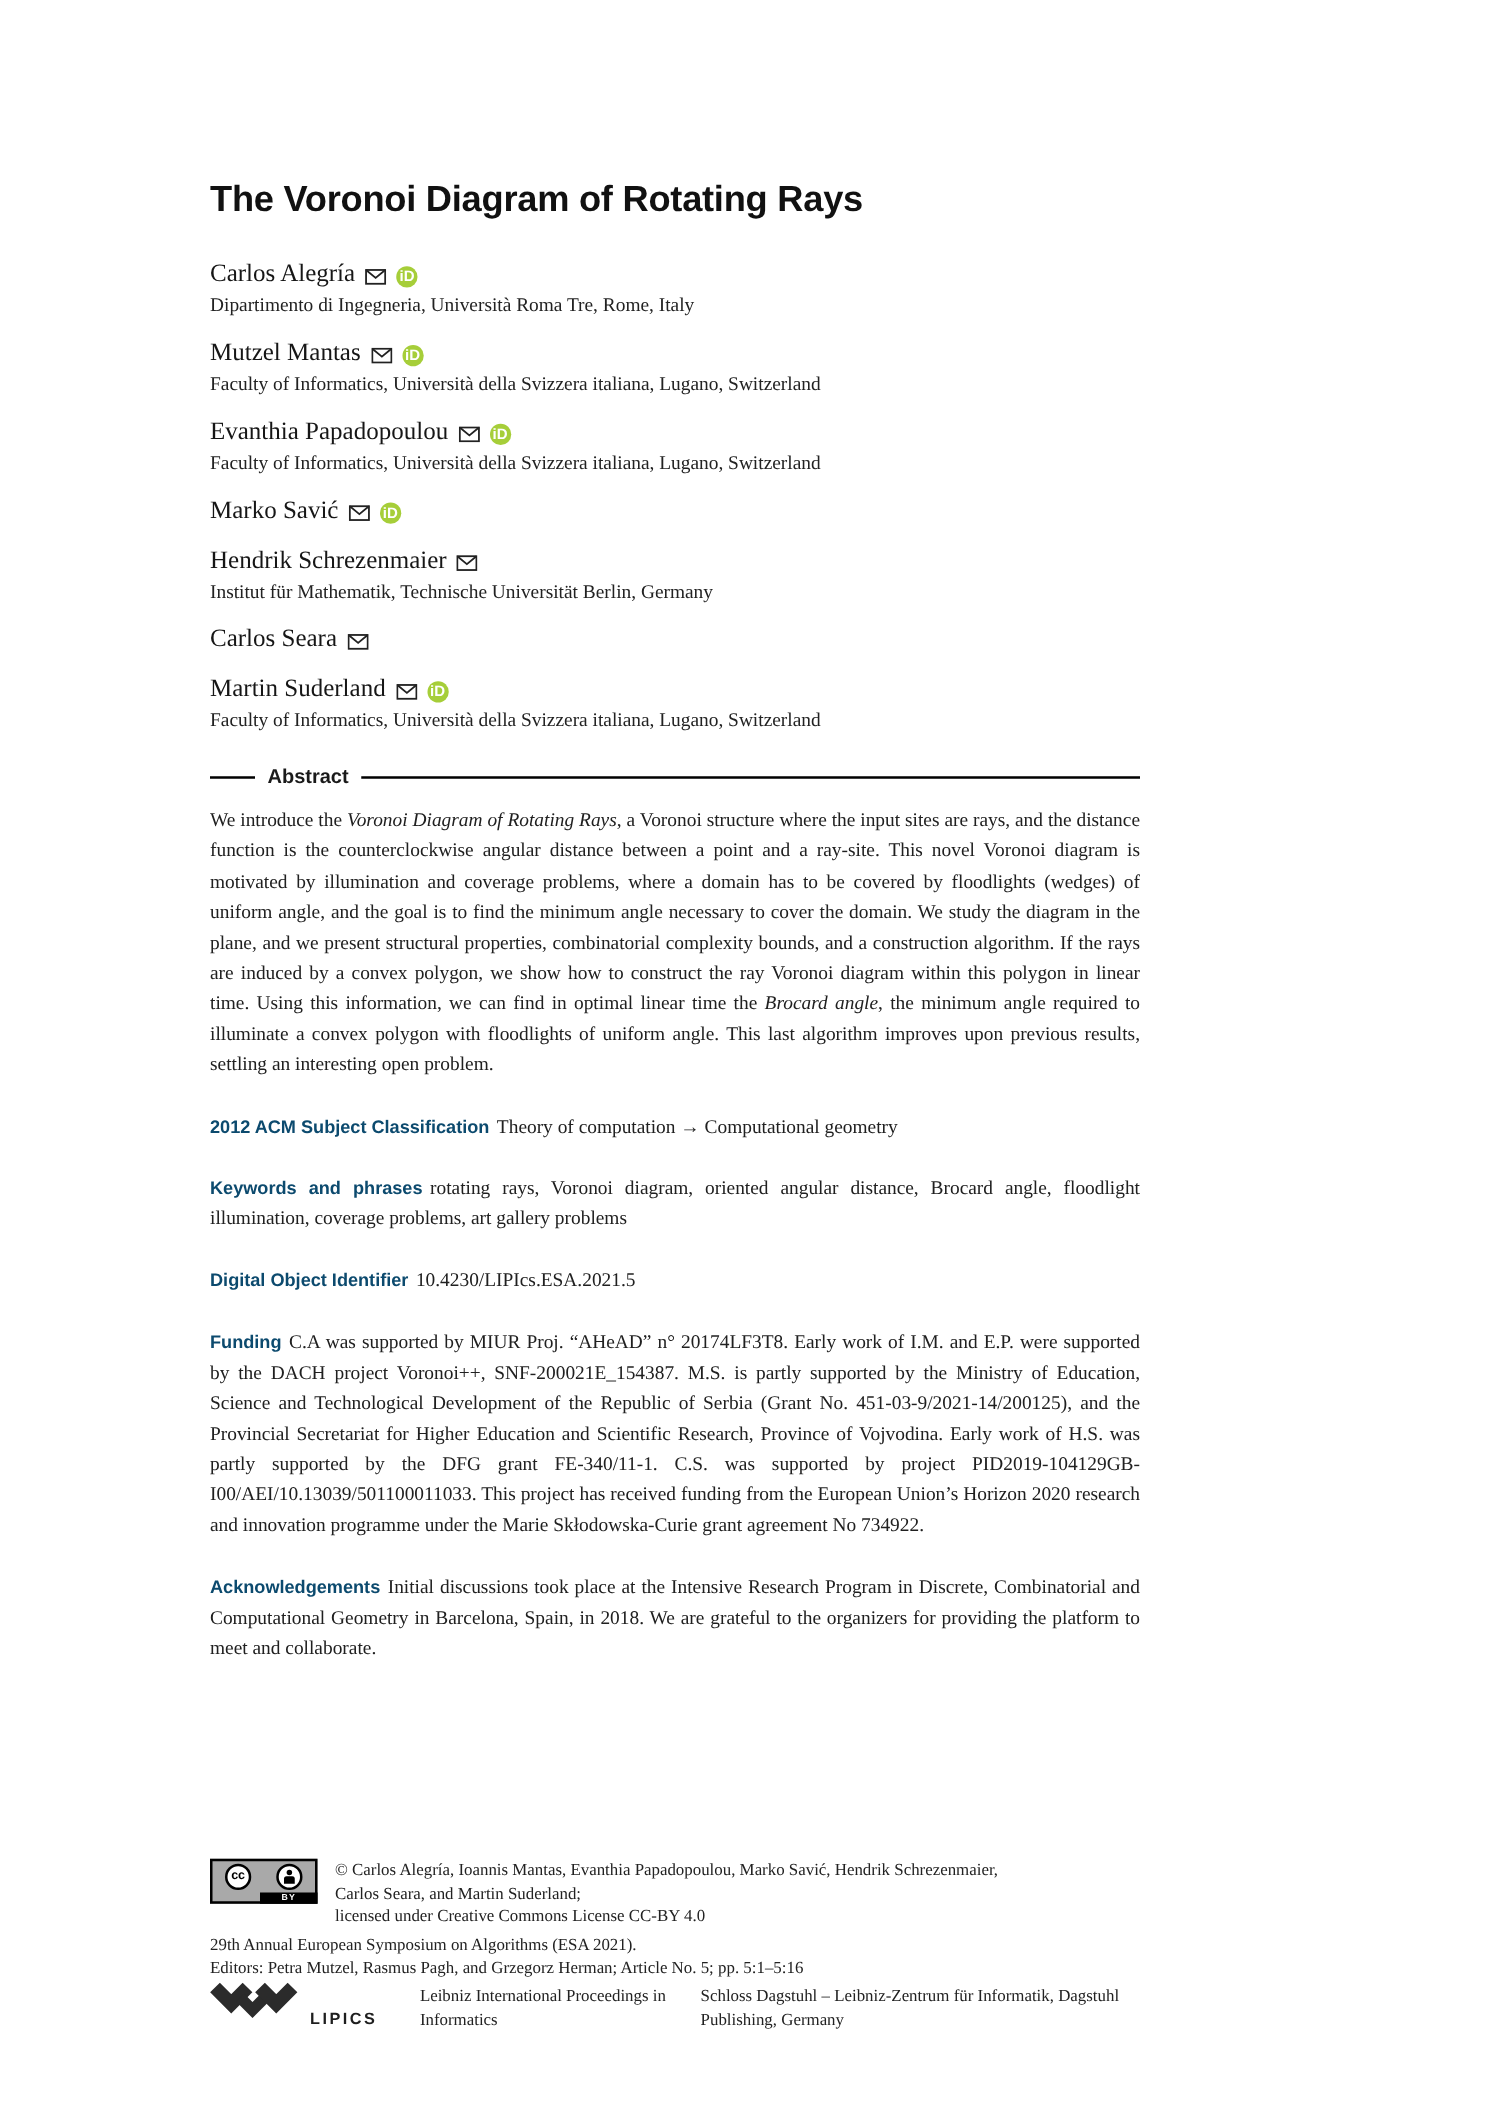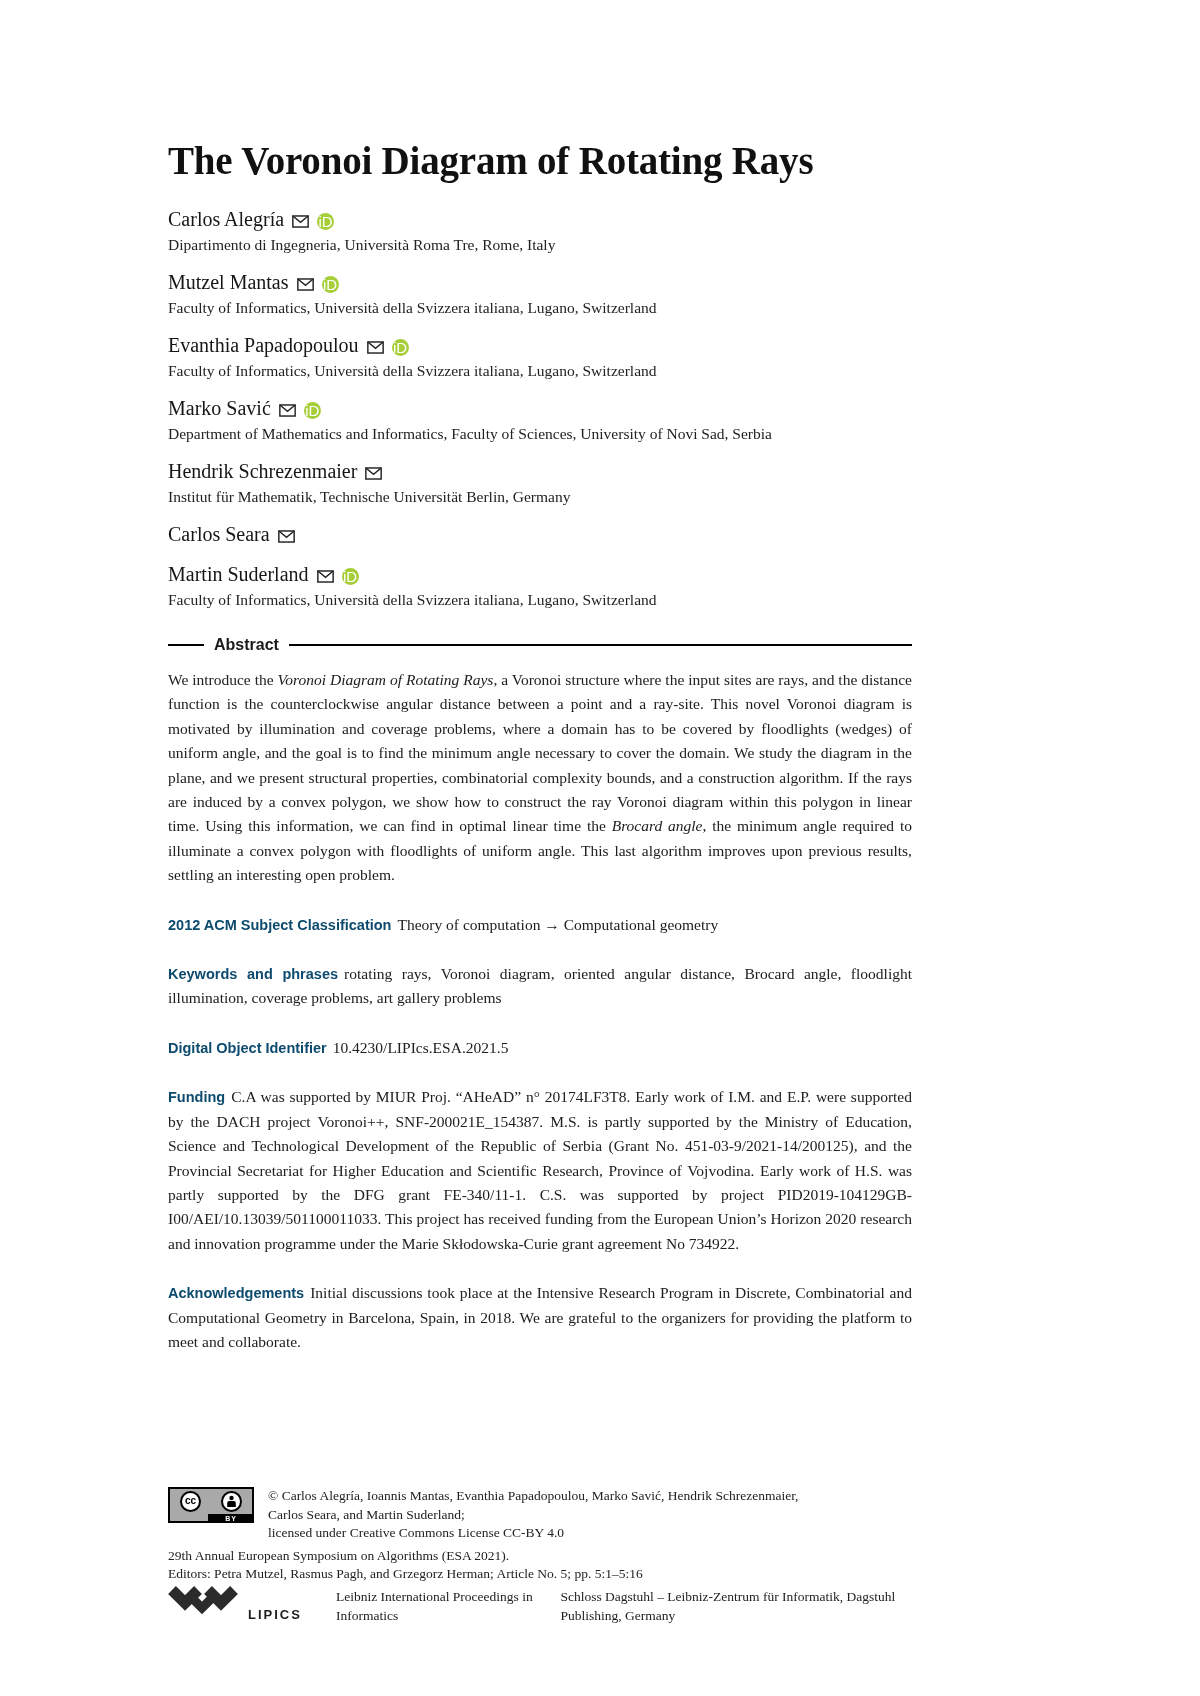--- a/index.html
+++ b/index.html
@@ -8,38 +8,38 @@
     width:1200px; height:1696px;
     background:#ffffff;
     font-family:"Liberation Serif", serif;
     color:#1c1c1c;
     overflow:hidden;
   }
   .content {
     position:absolute; left:168px; top:142px; width:744px;
   }
   .paper-title {
-    font-family:Liberation Serif, serif;
+    font-family:Liberation Sans, sans-serif;
     font-weight:700;
-    font-size:39px;
+    font-size:29px;
     line-height:37px;
     color:#111;
     letter-spacing:-0.2px;
   }
   .authors { margin-top:28px; }
   .author { margin-bottom:15px; }
   .author-name-row { display:flex; align-items:center; gap:8px; }
   .author-name { font-size:20px; line-height:25px; color:#161616; }
   .mail-icon-wrap { display:inline-flex; align-items:center; margin-top:3px; }
   .orcid {
     display:inline-flex; align-items:center; justify-content:center;
     width:17px; height:17px; border-radius:50%;
     margin-top:3px;
     font-family:"Liberation Sans", sans-serif;
-    font-weight:400; font-size:15px; color:#fff;
+    font-weight:700; font-size:12px; color:#fff;
   }
   .affil { font-size:15.5px; line-height:21px; margin-top:2px; color:#222; }
 
   .abstract-rule { display:flex; align-items:center; gap:10px; margin-top:26px; }
   .rule-short { width:36px; height:1.5px; background:#000; }
   .rule-long { flex:1; height:1.5px; background:#000; }
   .abstract-label {
     font-family:"Liberation Sans", sans-serif;
     font-weight:700; font-size:16px; color:#1a1a1a;
   }
@@ -164,21 +164,20 @@
           <span class="mail-icon-wrap">
               <svg width="17" height="13" viewBox="0 0 20 15">
                 <rect x="1" y="1" width="18" height="13" fill="none" stroke="#222" stroke-width="1.7"></rect>
                 <path d="M1,1 L10,8.5 L19,1" fill="none" stroke="#222" stroke-width="1.7"></path>
               </svg>
             </span>
           <span class="orcid" style="background: rgb(166, 206, 57);">
               <span>iD</span>
             </span>
         </div>
-        <div class="affil">Department of Mathematics and Informatics, Faculty of Sciences, University of Novi Sad, Serbia</div>
       </div>
 
       <div class="author">
         <div class="author-name-row">
           <span class="author-name">Hendrik Schrezenmaier</span>
           <span class="mail-icon-wrap">
               <svg width="17" height="13" viewBox="0 0 20 15">
                 <rect x="1" y="1" width="18" height="13" fill="none" stroke="#222" stroke-width="1.7"></rect>
                 <path d="M1,1 L10,8.5 L19,1" fill="none" stroke="#222" stroke-width="1.7"></path>
               </svg>

